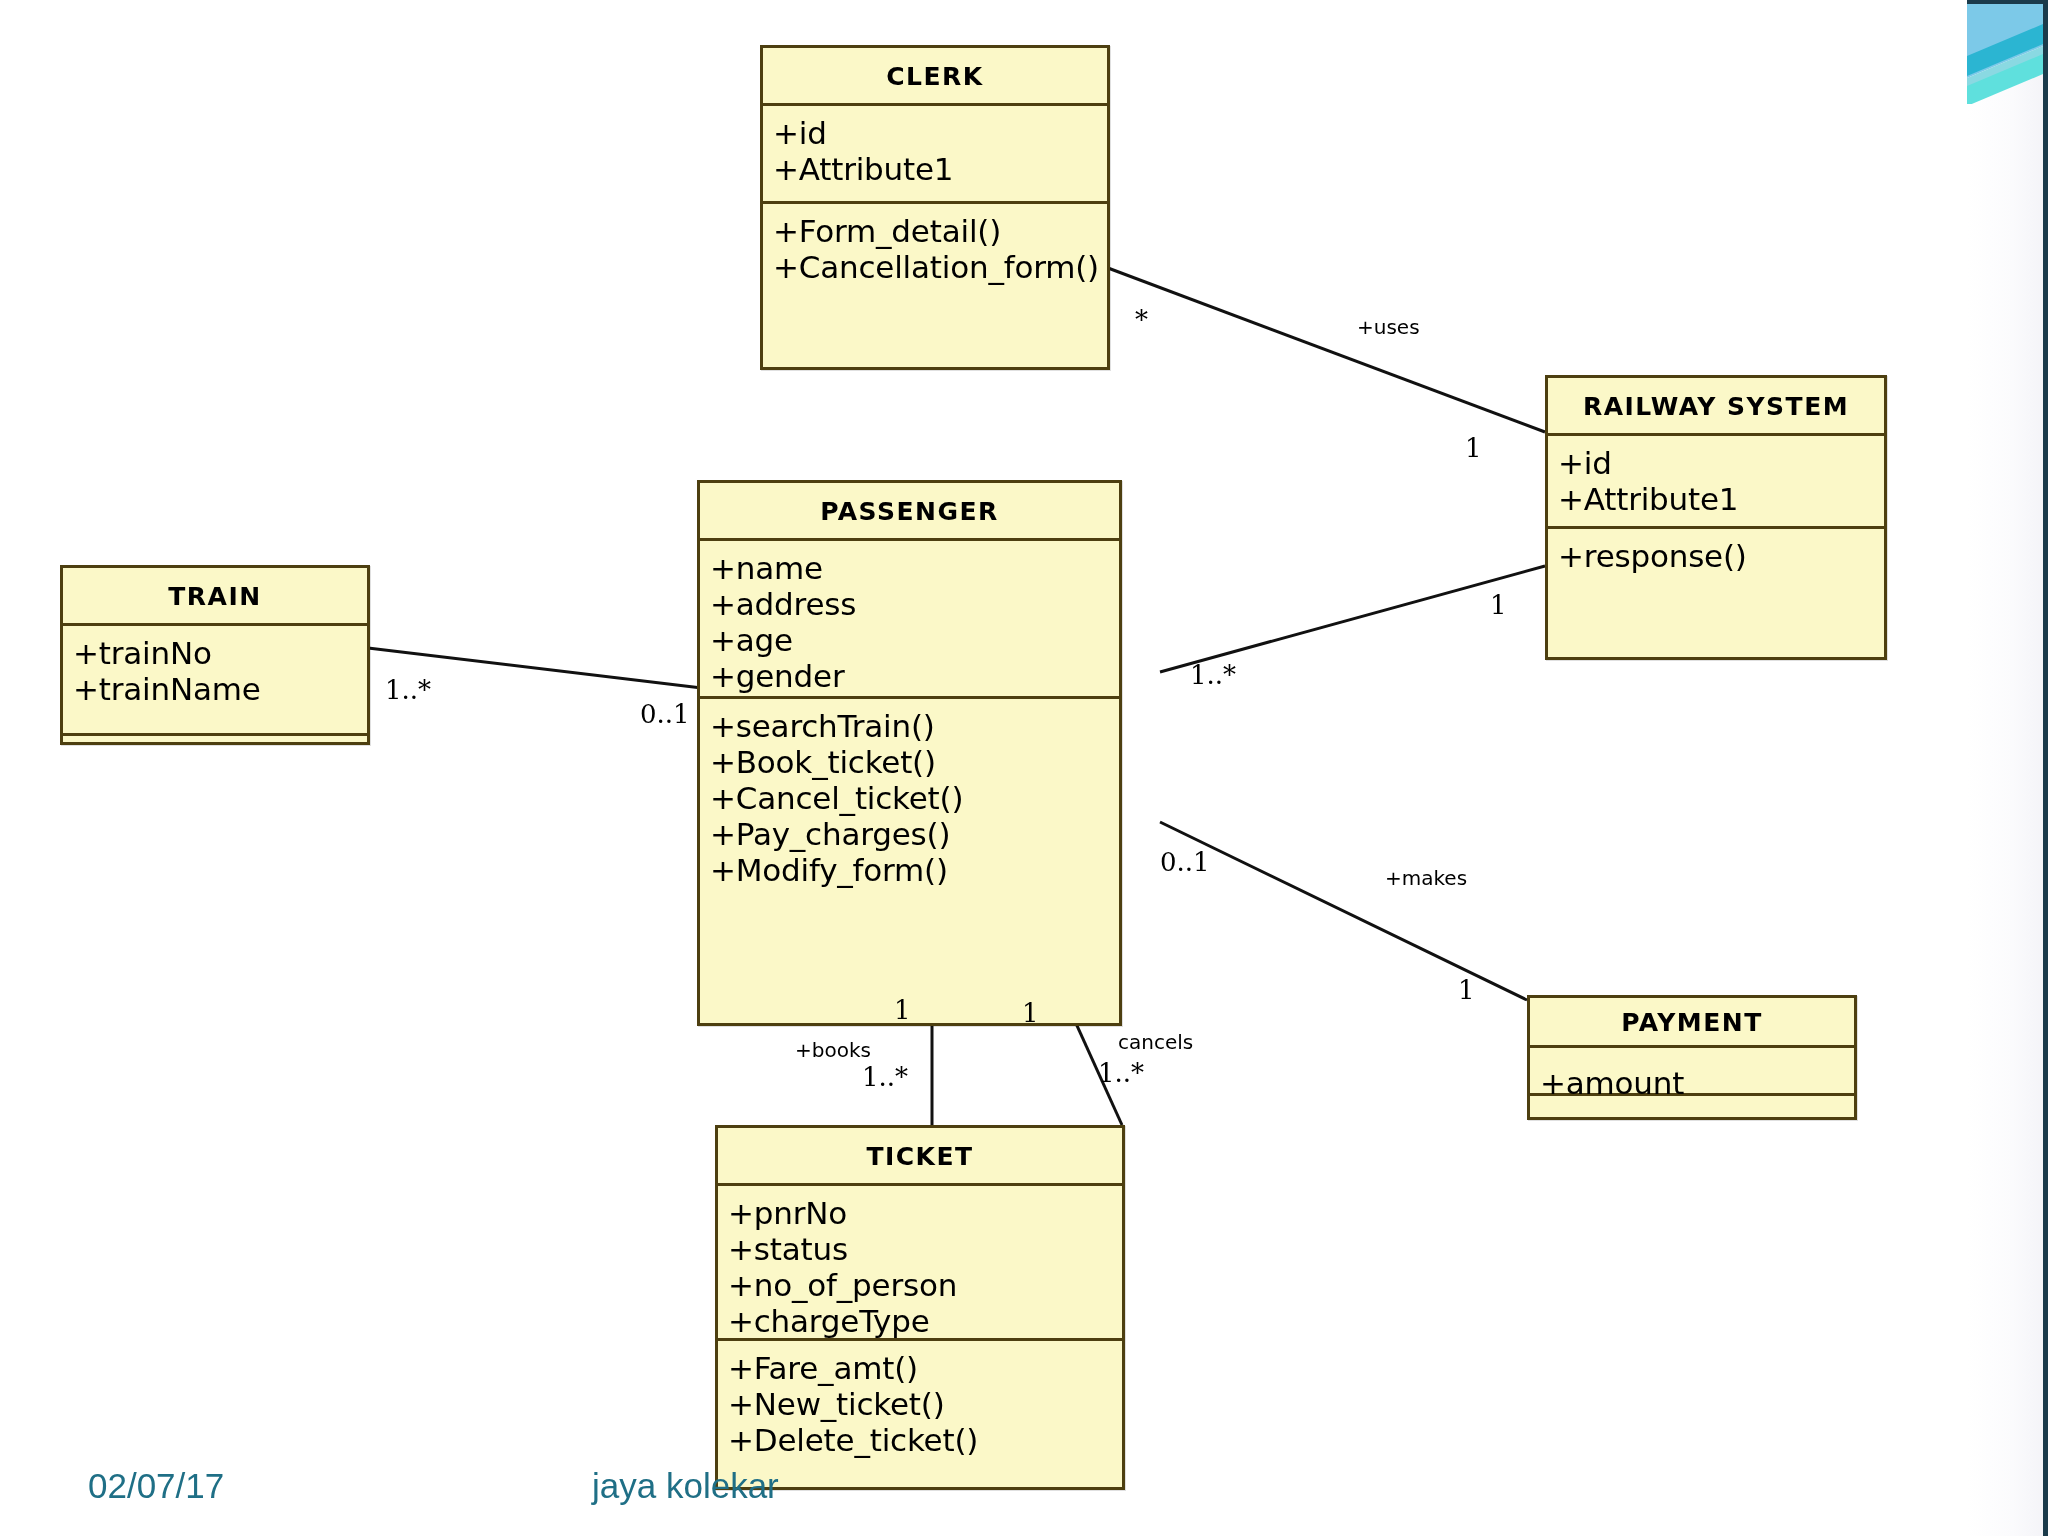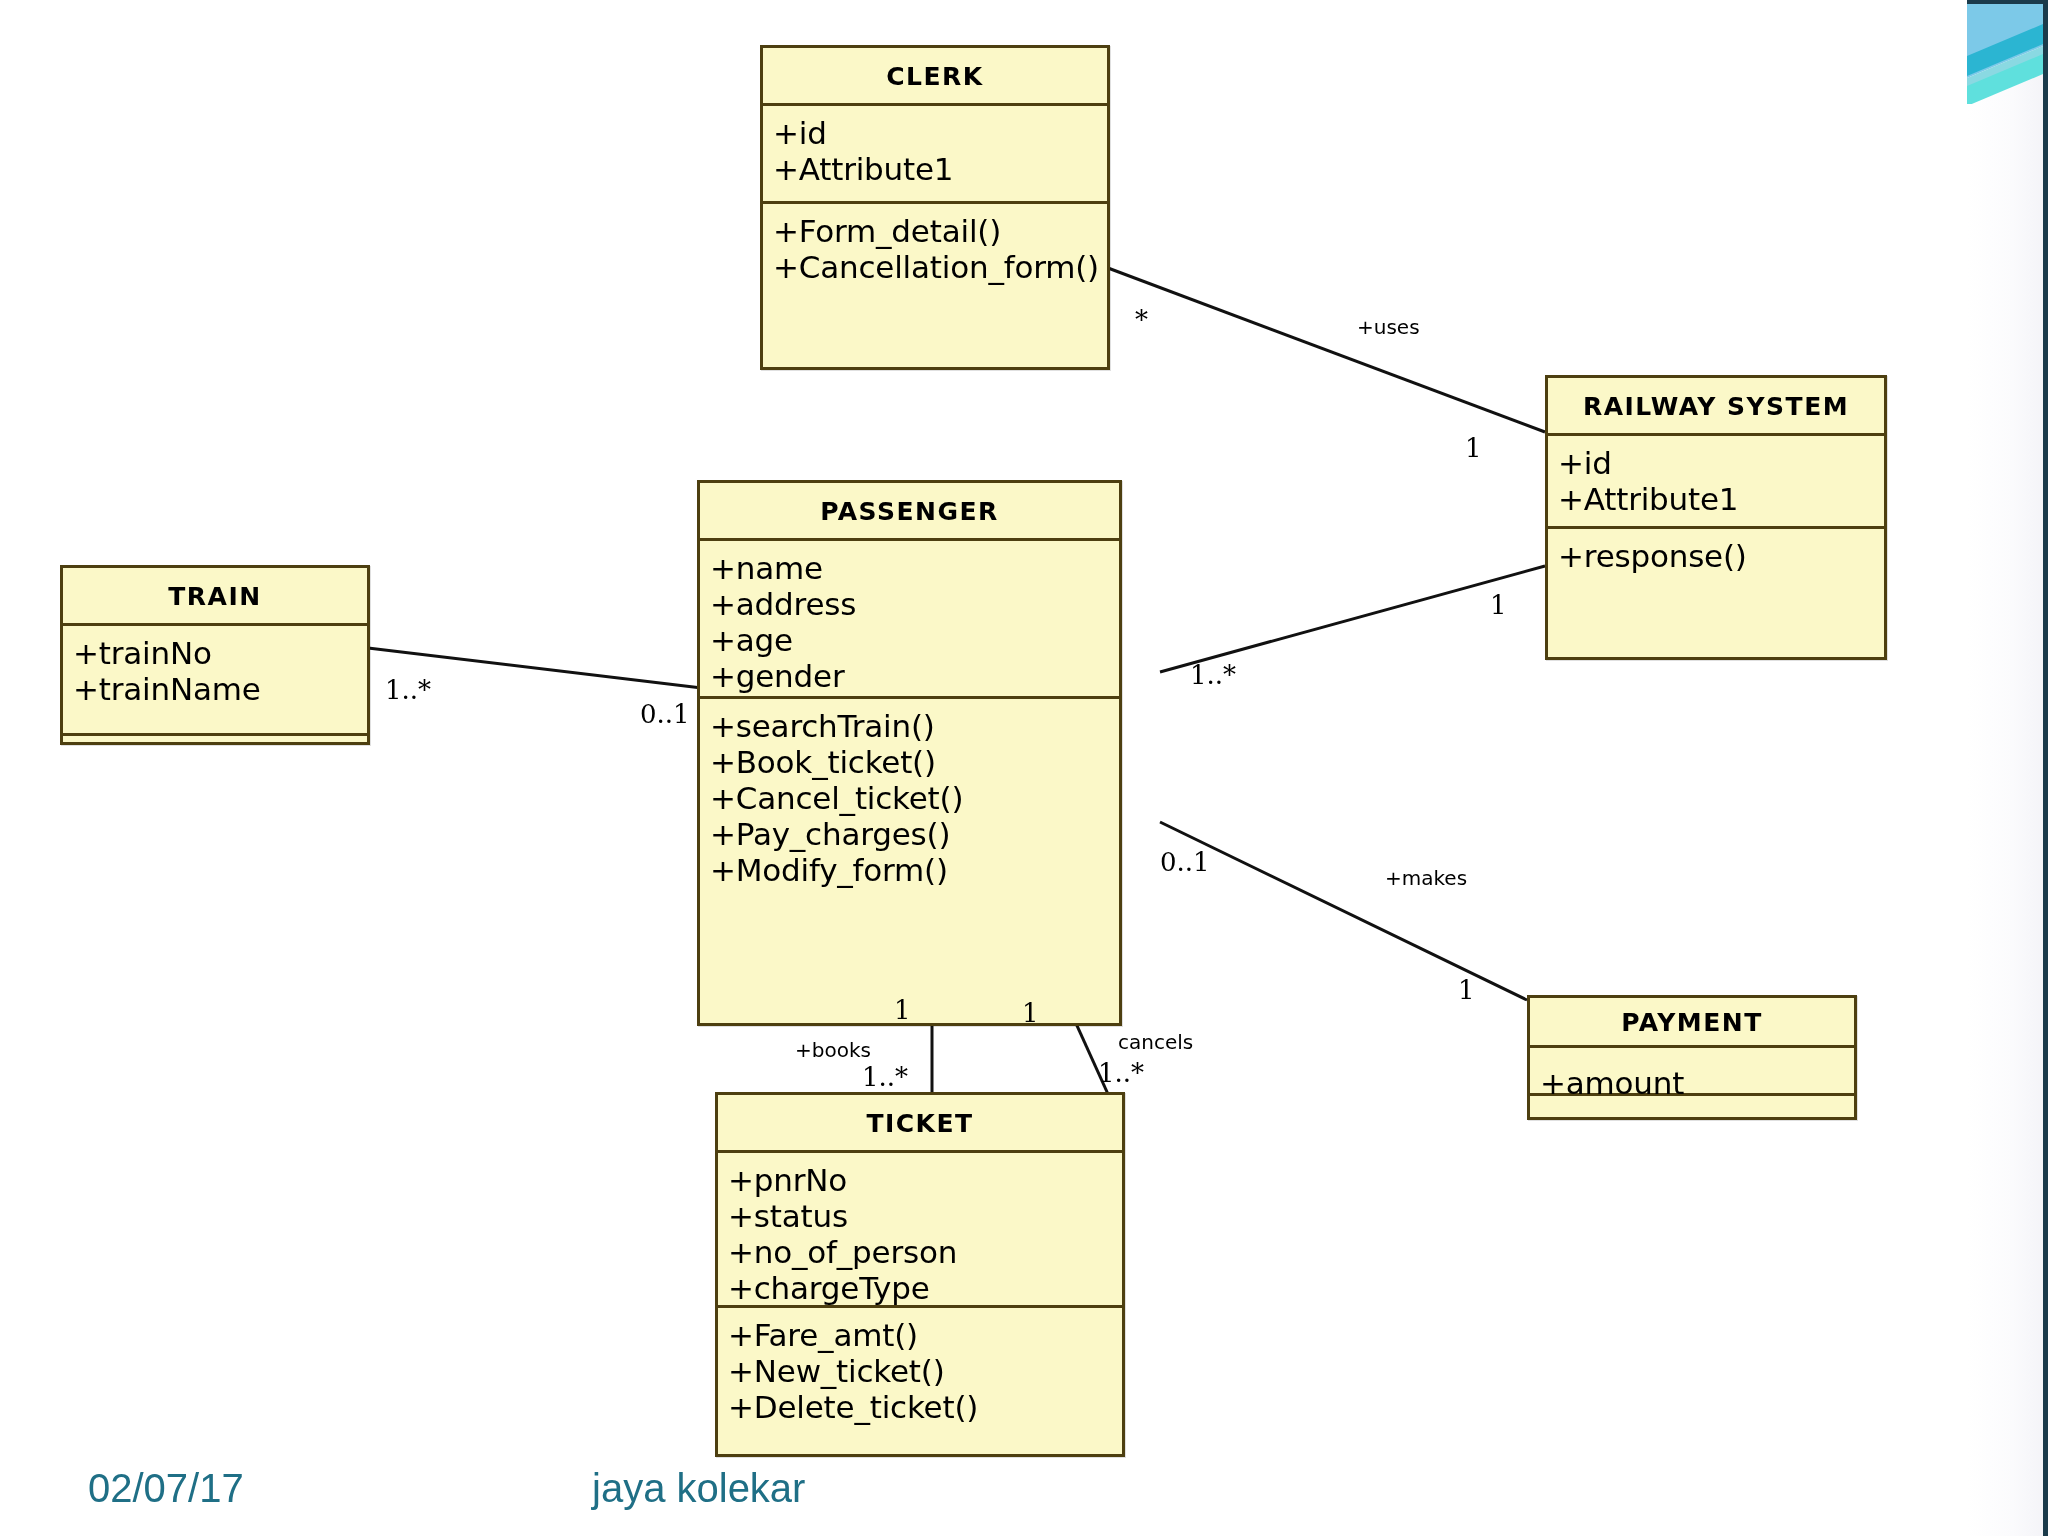--- a/index.html
+++ b/index.html
@@ -105,21 +105,21 @@
     font-size: 26px;
     color: #000000;
     white-space: nowrap;
     font-family: "DejaVu Serif", serif;
   }
 
   
   .footer-text {
     position: absolute;
     color: #1f6f86;
-    font-size: 40px;
+    font-size: 35px;
     font-family: "Liberation Sans", sans-serif;
     white-space: nowrap;
   }
 </style>
 </head>
 <body>
 
 <div id="stage">
 
   <svg id="edges" viewBox="0 0 2048 1536" width="2048" height="1536">
@@ -187,21 +187,21 @@
     <div class="uml-title">TRAIN</div>
     <div class="uml-sep"></div>
     <div class="uml-compartment" style="height:107px;">
       <div class="uml-row">+trainNo</div>
       <div class="uml-row">+trainName</div>
     </div>
     <div class="uml-sep"></div>
     <div class="uml-compartment"></div>
   </div>
 
-  <div class="uml-class" style="left:715px; top:1092px; width:410px; height:365px;">
+  <div class="uml-class" style="left:715px; top:1125px; width:410px; height:365px;">
     <div class="uml-title">TICKET</div>
     <div class="uml-sep"></div>
     <div class="uml-compartment" style="height:152px;">
       <div class="uml-row">+pnrNo</div>
       <div class="uml-row">+status</div>
       <div class="uml-row">+no_of_person</div>
       <div class="uml-row">+chargeType</div>
     </div>
     <div class="uml-sep"></div>
     <div class="uml-compartment">

